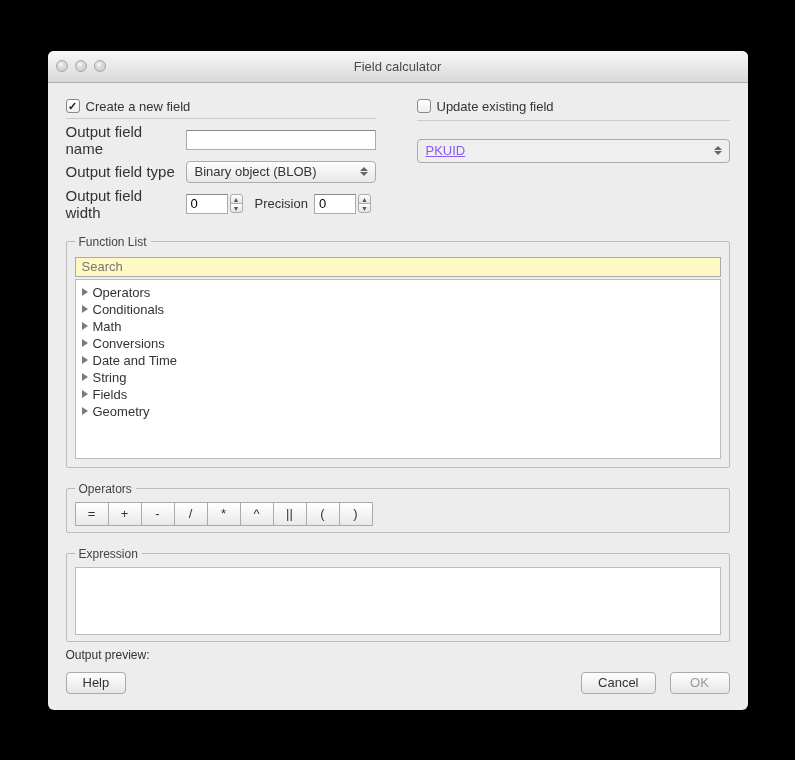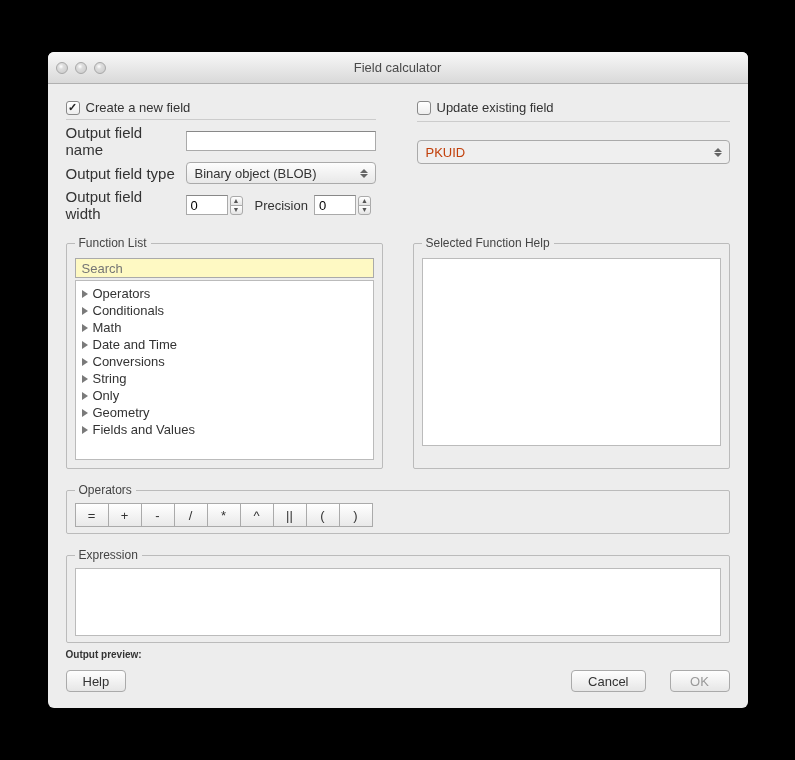--- a/index.html
+++ b/index.html
@@ -101,21 +101,21 @@
     border: 1px solid #aaa;
     border-radius: 4px;
     background: linear-gradient(#fdfdfd,#e8e8e8);
     display: flex;
     align-items: center;
     padding: 0 22px 0 8px;
     position: relative;
     font-size: 13px;
     color: #333;
   }
-  .select.disabled { color: #c2410c; background: #efefef; }
+  .select.disabled { color: #8b5cf6; background: #efefef; text-decoration: underline; }
   .select .arrows {
     position: absolute;
     right: 4px; top: 0; bottom: 0;
     width: 14px;
     display: flex;
     flex-direction: column;
     justify-content: center;
     align-items: center;
     gap: 1px;
   }
@@ -223,43 +223,42 @@
     font-size: 13px;
     cursor: default;
   }
   .op-btn:first-child { margin-left: 0; }
   .expr-box {
     background: #fff;
     border: 1px solid #bbb;
     height: 68px;
   }
   .preview-row {
-    font-size: 10px;
+    font-size: 12px;
     margin-top: 6px;
-    font-weight: bold;
   }
   .footer {
     display: flex;
     justify-content: space-between;
     margin-top: 10px;
   }
   .btn {
     height: 22px;
     padding: 0 16px;
     border: 1px solid #aaa;
     border-radius: 4px;
     background: linear-gradient(#fefefe,#e6e6e6);
     font-size: 13px;
     display: inline-flex;
     align-items: center;
     justify-content: center;
     min-width: 60px;
   }
   .btn.disabled { color: #999; }
-  .footer-right { display: flex; gap: 24px; }
+  .footer-right { display: flex; gap: 14px; }
   .right-check { margin-bottom: 6px; }
   .sep {
     height: 1px;
     background: #ccc;
     margin-top: 4px;
   }
 </style>
 </head>
 <body>
 
@@ -348,49 +347,41 @@
           <div class="tree-item">
               <span class="disclosure"></span>
               <span>Conditionals</span>
             </div>
           <div class="tree-item">
               <span class="disclosure"></span>
               <span>Math</span>
             </div>
           <div class="tree-item">
               <span class="disclosure"></span>
+              <span>Conversions</span>
+            </div>
+          <div class="tree-item">
+              <span class="disclosure"></span>
               <span>Date and Time</span>
             </div>
           <div class="tree-item">
               <span class="disclosure"></span>
-              <span>Conversions</span>
-            </div>
-          <div class="tree-item">
-              <span class="disclosure"></span>
               <span>String</span>
             </div>
           <div class="tree-item">
               <span class="disclosure"></span>
-              <span>Only</span>
+              <span>Fields</span>
             </div>
           <div class="tree-item">
               <span class="disclosure"></span>
               <span>Geometry</span>
             </div>
-          <div class="tree-item">
-              <span class="disclosure"></span>
-              <span>Fields and Values</span>
-            </div>
         </div>
       </fieldset>
 
-      <fieldset>
-        <legend>Selected Function Help</legend>
-        <div class="helpbox"></div>
-      </fieldset>
     </div>
 
     <fieldset class="tight">
       <legend>Operators</legend>
       <div class="op-row">
         <div class="op-btn">=</div>
         <div class="op-btn">+</div>
         <div class="op-btn">-</div>
         <div class="op-btn">/</div>
         <div class="op-btn">*</div>

